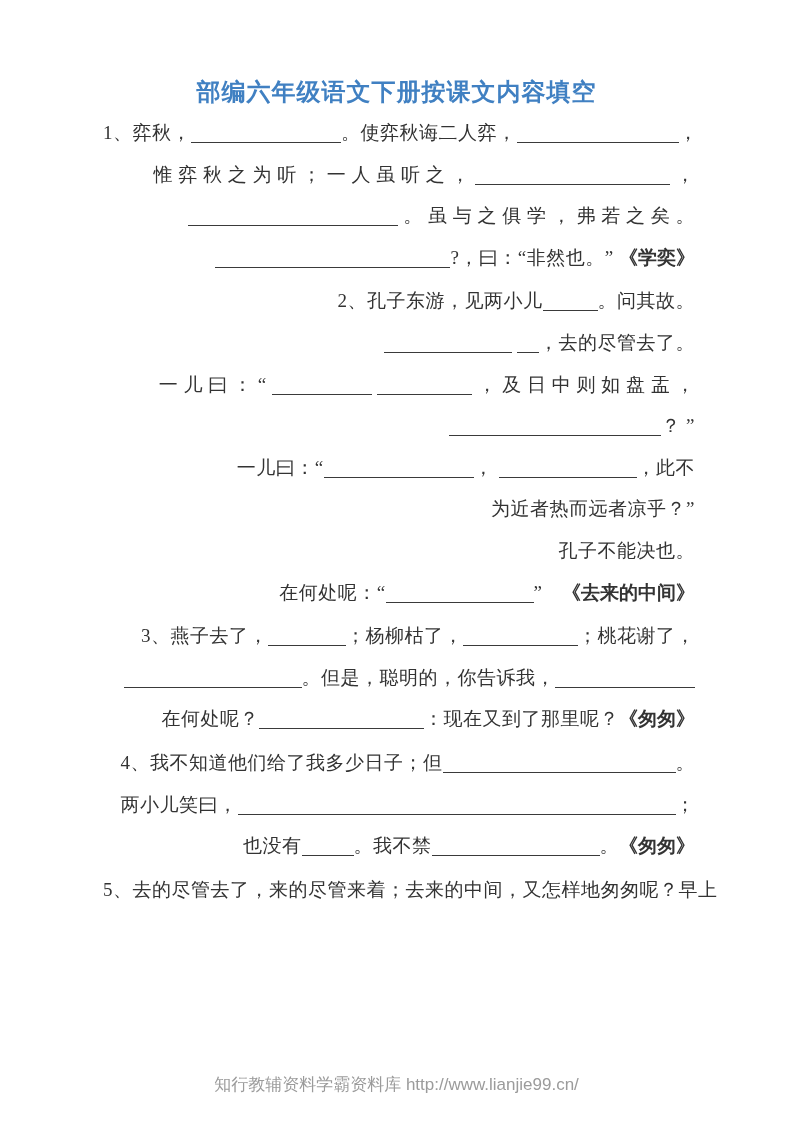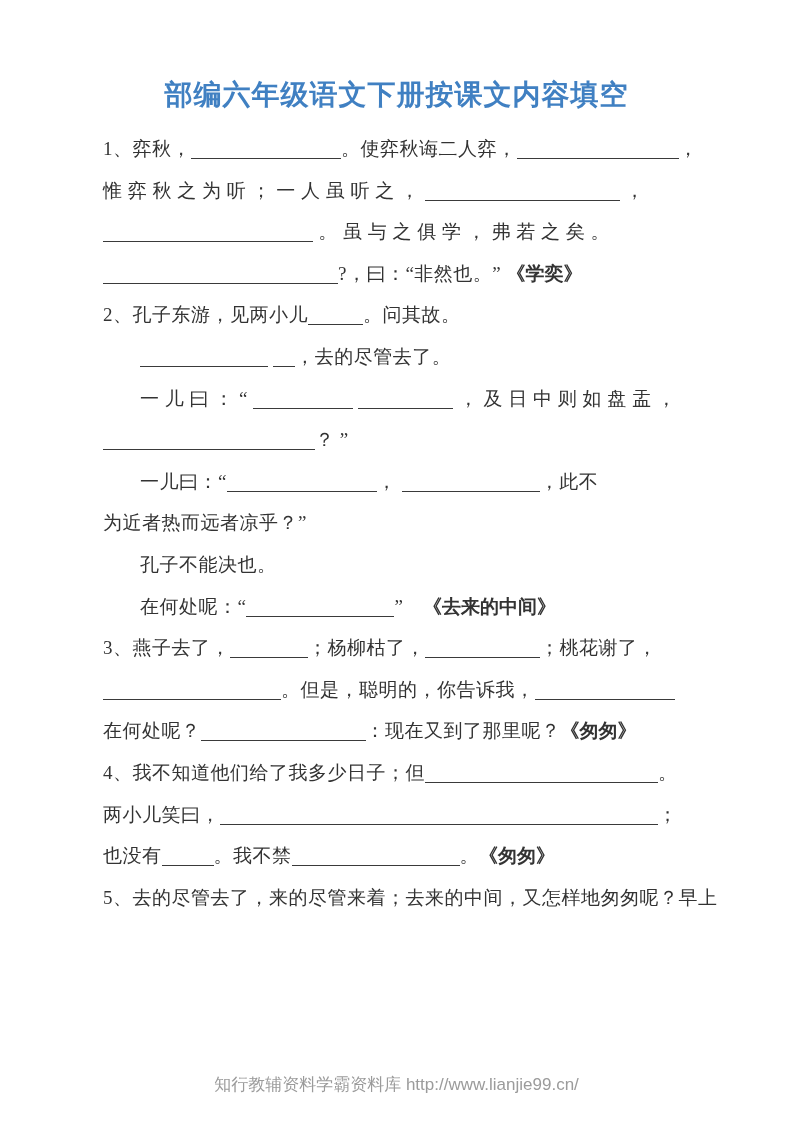--- a/index.html
+++ b/index.html
@@ -8,45 +8,45 @@
     width:793px; height:1122px;
     background:#ffffff;
     overflow:hidden;
     font-family:"Liberation Serif","DejaVu Serif",serif;
     color:#333333;
   }
   .title {
     position:absolute;
     top:76px; left:0; width:100%;
     text-align:center;
-    font-size:28px;
+    font-size:24px;
     font-weight:bold;
     letter-spacing:1px;
     font-family:Liberation Mono, monospace;
   }
   .lines {
     position:absolute;
-    top:128px; left:103px; width:592px;
+    top:112px; left:103px; width:592px;text-align:right;
   }
   .line {
     line-height:41.6px;
     font-size:19px;
     white-space:nowrap;
     letter-spacing:0.5px;
   }
   .line.indent { padding-left:37px; }
   .blank {
     display:inline-block;
     height:5px;
     border-bottom:1.6px solid #3a3a3a;
     vertical-align:-4px;
   }
   .booktitle {
     font-weight:bold;
-    font-family:Liberation Serif, serif;
+    font-family:Liberation Mono, monospace;
     letter-spacing:0;
   }
   .footer {
     position:absolute;
     bottom:26px; left:0; width:100%;
     text-align:center;
     font-size:17px;
     font-family:"Liberation Sans","DejaVu Sans",sans-serif;
     margin-top:20px;
   }

